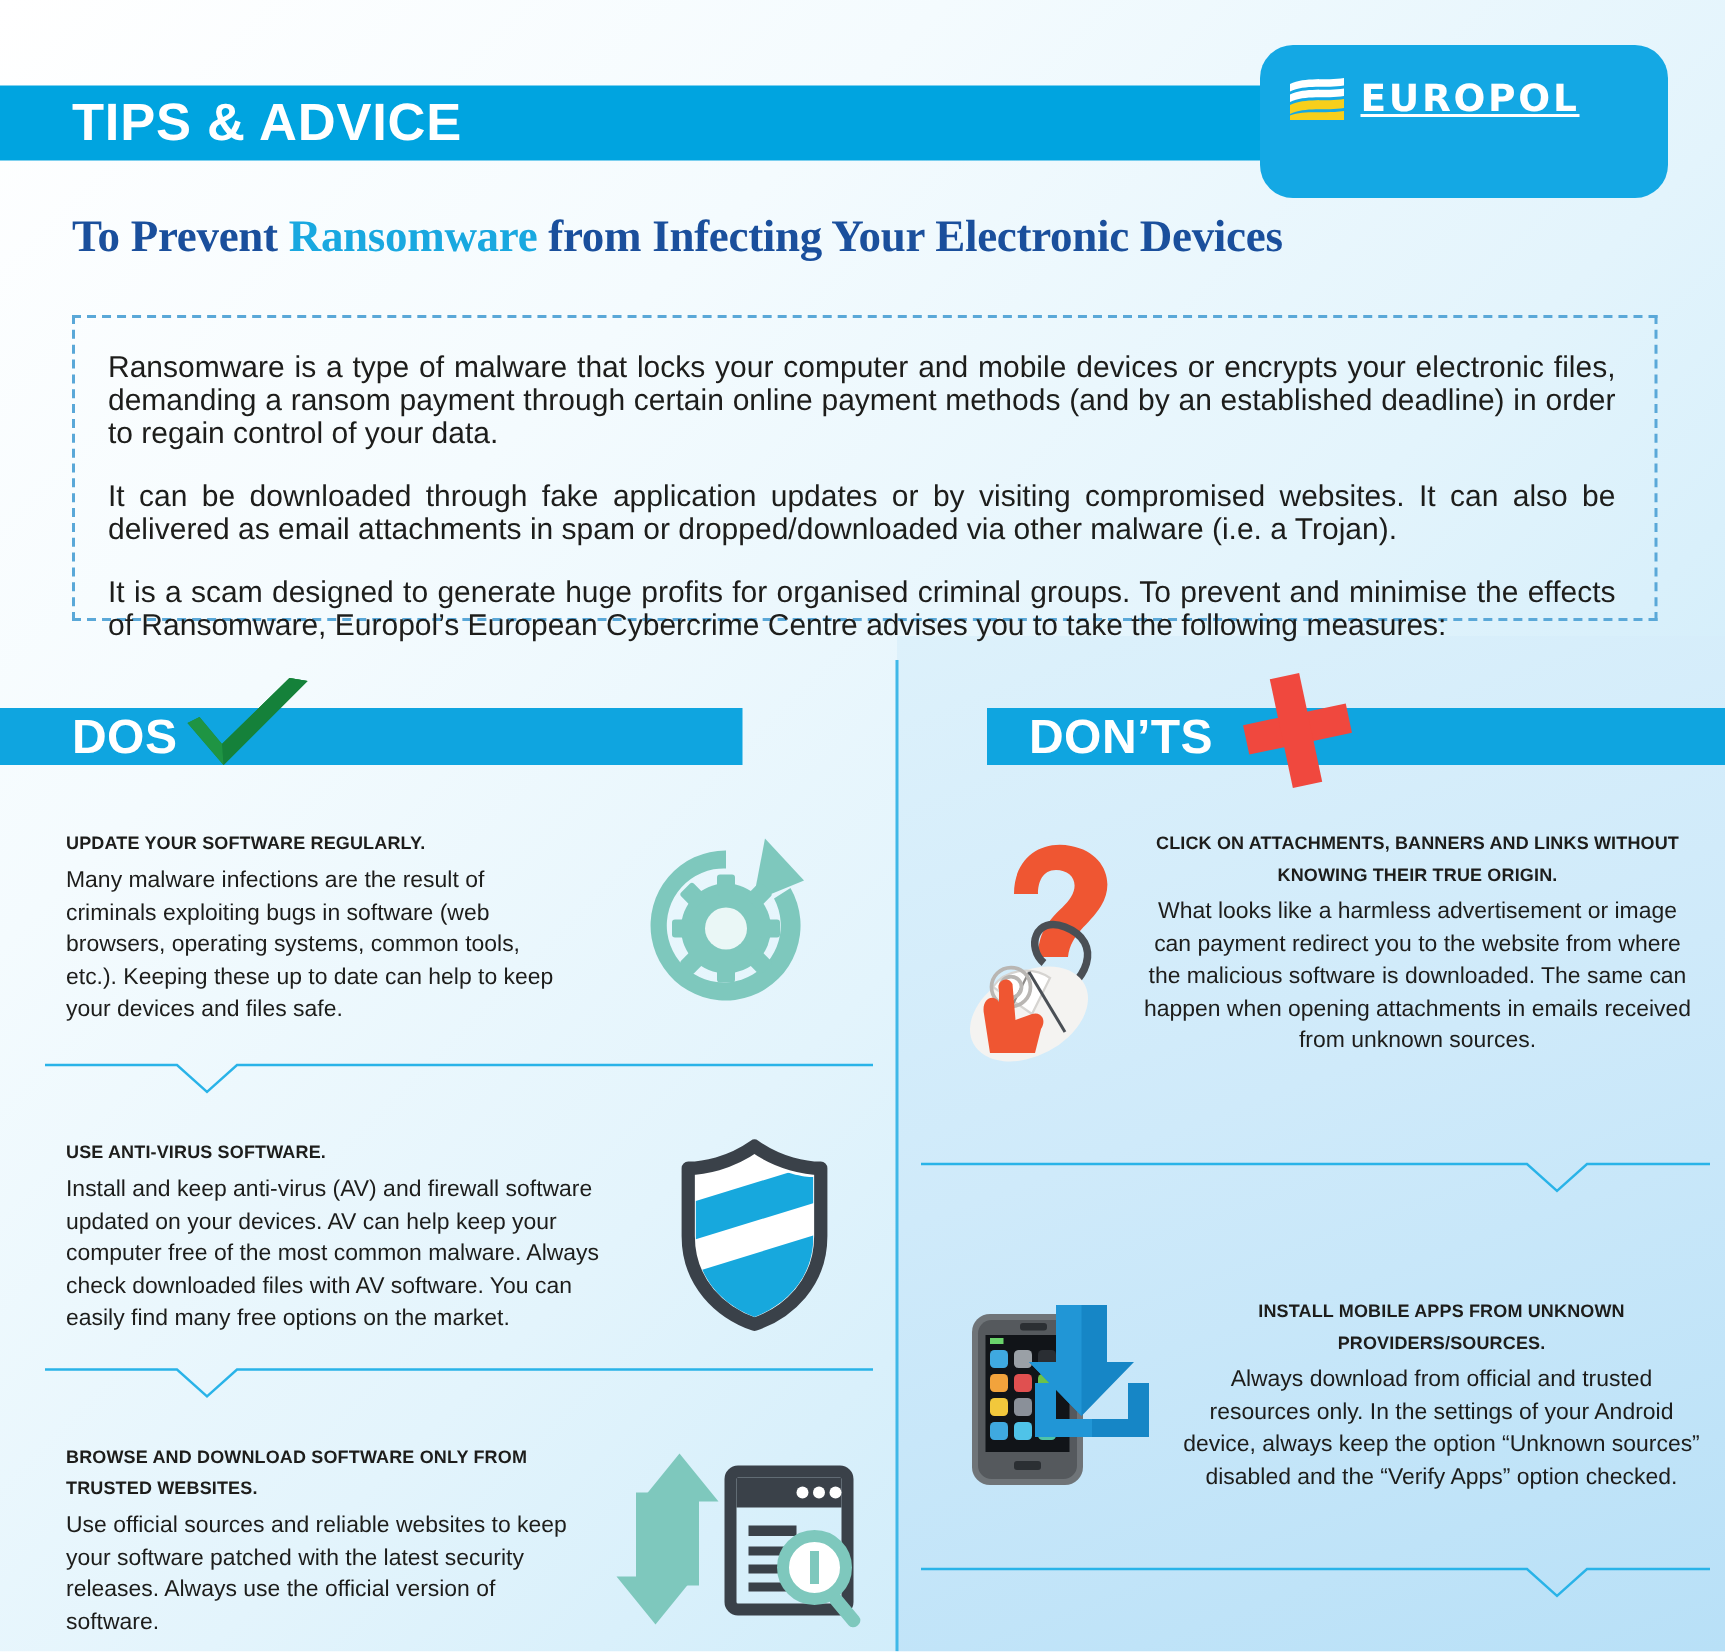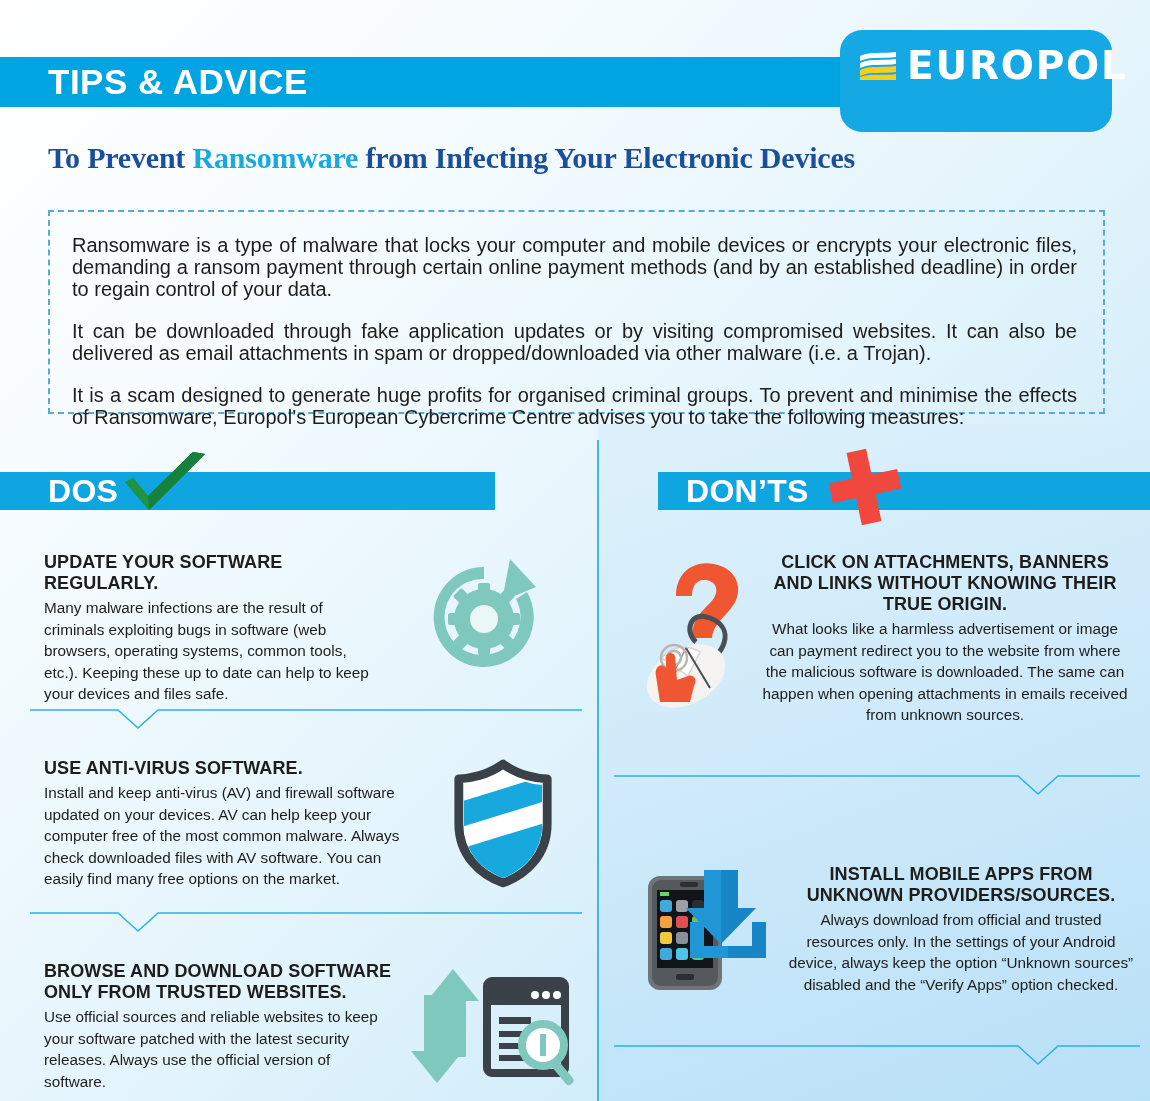--- a/index.html
+++ b/index.html
@@ -48,26 +48,27 @@
   }
   .logo-row-1 {
     position: absolute;
     left: 18px; top: 19px;
     display: flex;
     align-items: center;
     gap: 9px;
   }
   .logo-flag { width: 40px; height: 30px; display: block; }
   .logo-europol {
-    font-size: 39px;
+    font-size: 25px;
     font-weight: bold;
     color: #ffffff;
     letter-spacing: 1.8px;
     line-height: 33px;
     font-family: "DejaVu Sans", sans-serif;
+    text-decoration: underline;
   }
   .logo-row-2 {
     position: absolute;
     left: 63px; top: 57px;
     display: flex;
     align-items: center;
     gap: 10px;
   }
   .logo-ec3 {
     font-size: 25px;
@@ -176,21 +177,21 @@
   }
 
   
   .item {
     position: absolute;
     display: flex;
     align-items: flex-start;
   }
   .item-text { }
   .item-title {
-    font-size: 18px;
+    font-size: 12px;
     font-weight: bold;
     color: #1d1d1b;
     line-height: 21px;
     margin-bottom: 3px;
     letter-spacing: 0.1px;
   }
   .item-body {
     font-size: 15.3px;
     line-height: 21.5px;
     color: #1d1d1b;

